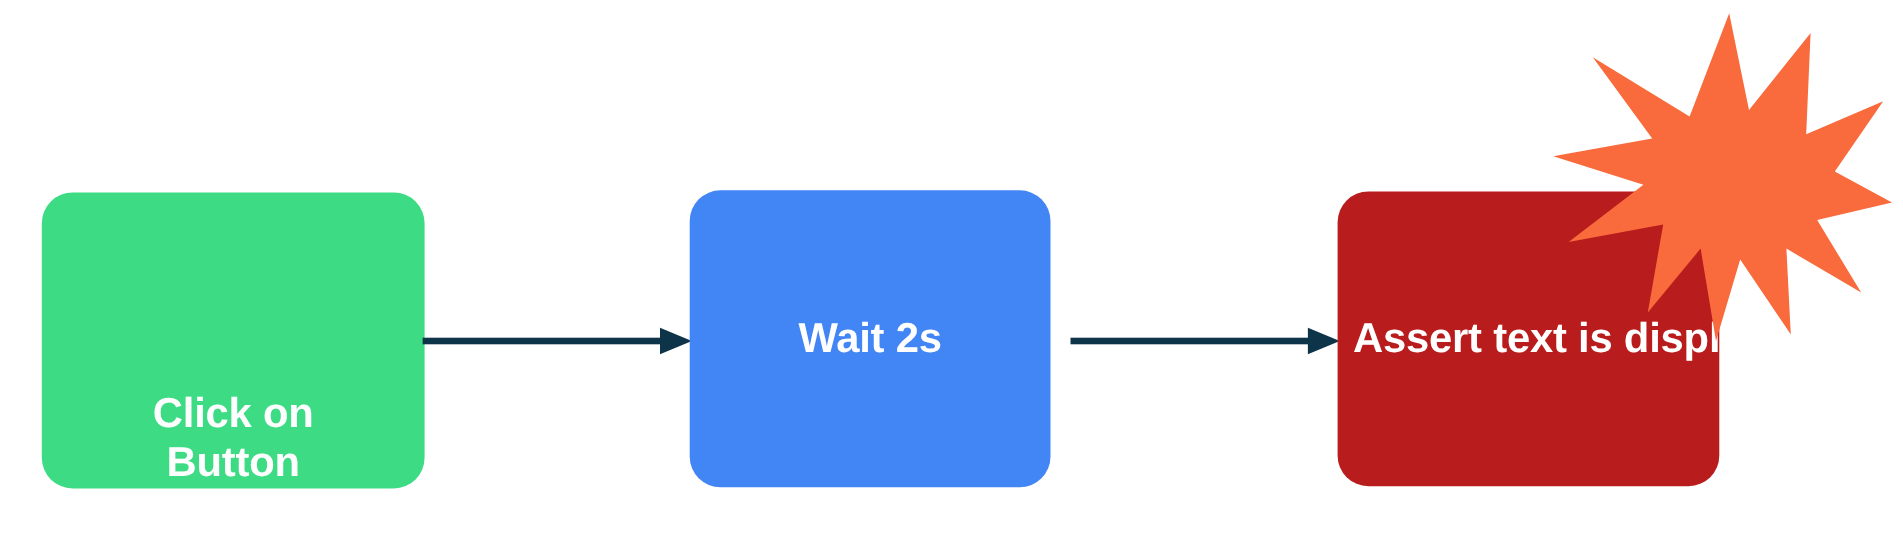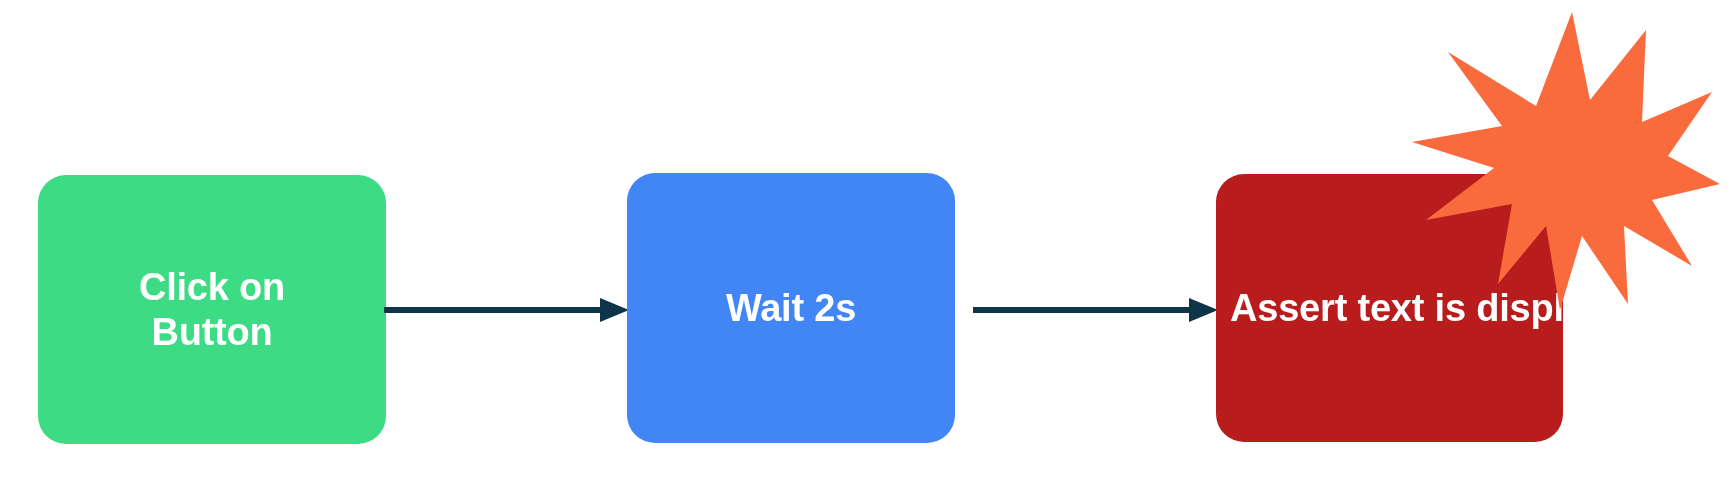--- a/index.html
+++ b/index.html
@@ -36,20 +36,21 @@
     white-space: pre-line;
     letter-spacing: -0.2px;
   }
   
   #node-click {
     left: 38px;
     top: 175px;
     width: 348px;
     height: 269px;
     background: #3DDC84;
+    align-items: flex-end;
   }
   
   #node-wait {
     left: 627px;
     top: 173px;
     width: 328px;
     height: 270px;
     background: #4285F4;
   }
   

